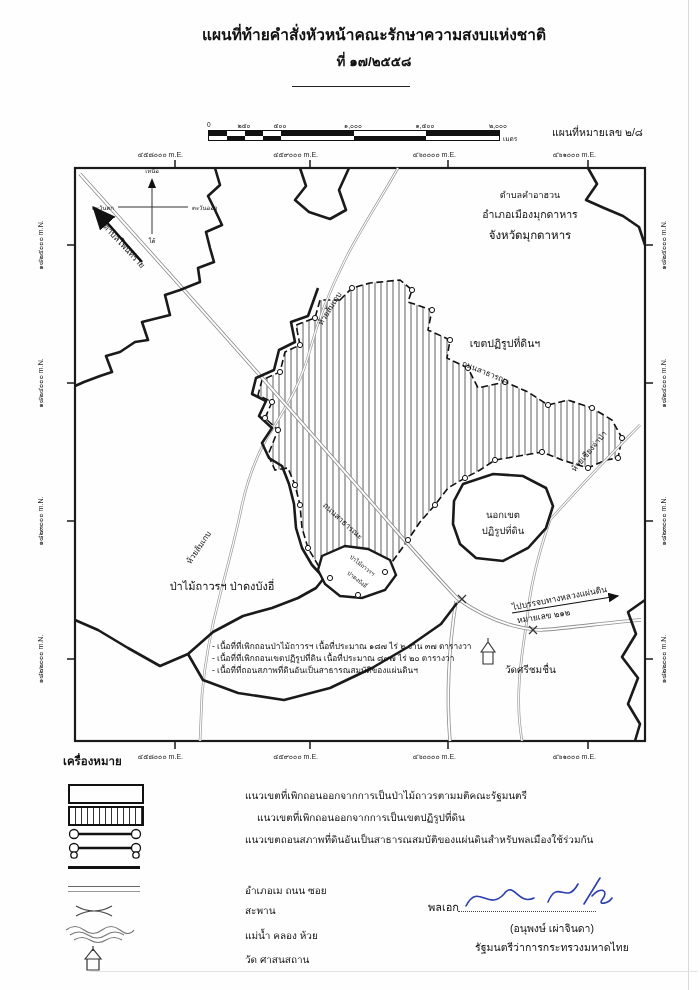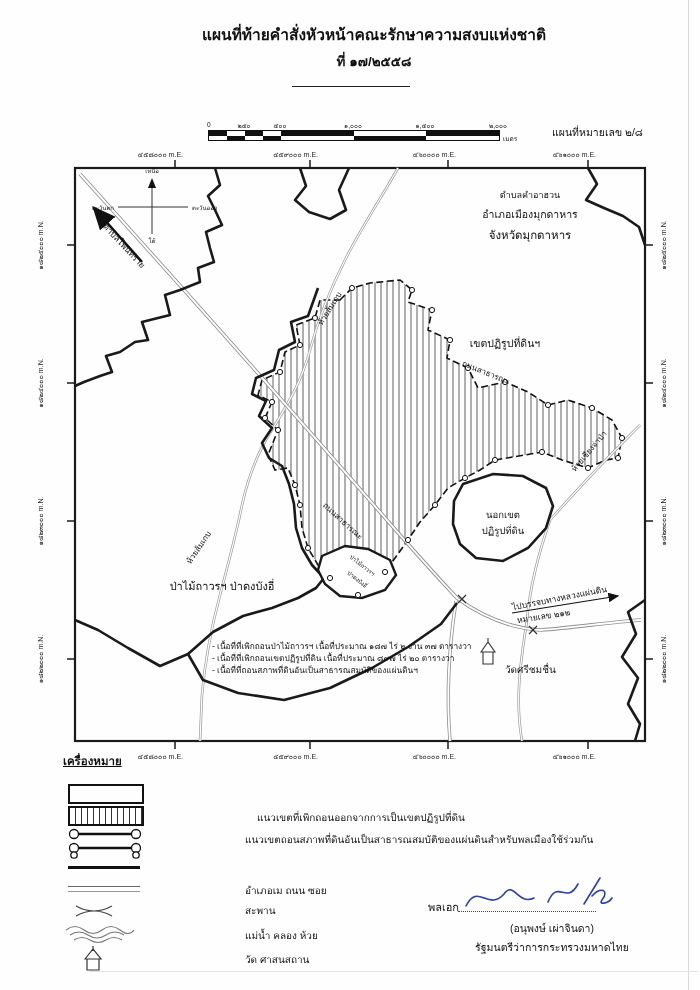--- a/index.html
+++ b/index.html
@@ -184,23 +184,24 @@
       <text x="505" y="533" text-anchor="start" font-size="10">วัดศรีชมชื่น</text>
     </g>
   </svg>
 
   <div class="abs" style="left:212px;top:640px;">
     <div class="note">- เนื้อที่ที่เพิกถอนป่าไม้ถาวรฯ เนื้อที่ประมาณ ๑๘๗ ไร่ ๒ งาน ๓๗ ตารางวา</div>
     <div class="note">- เนื้อที่ที่เพิกถอนเขตปฏิรูปที่ดิน เนื้อที่ประมาณ ๘๙๗ ไร่ ๒๐ ตารางวา</div>
     <div class="note">- เนื้อที่ที่ถอนสภาพที่ดินอันเป็นสาธารณสมบัติของแผ่นดินฯ</div>
   </div>
 
-  <div class="abs" style="left:63px;top:752px;font-size:11.5px;font-weight:bold;text-decoration:underline;">เครื่องหมาย</div>
+  <div class="abs" style="left:63px;top:752px;font-size:11.5px;font-weight:bold;">เครื่องหมาย</div>
 
   <div class="abs" style="left:68px;top:784px;width:72px;height:16px;border:2px solid #111;"></div>
+  <div class="abs leg-text" style="left:245px;top:788px;">แนวเขตที่เพิกถอนออกจากการเป็นป่าไม้ถาวรตามมติคณะรัฐมนตรี</div>
 
   <div class="abs" style="left:68px;top:806px;width:72px;height:16px;border:2px solid #111;background:repeating-linear-gradient(90deg,#fff 0 5px,#333 5px 6px);"></div>
   <div class="abs leg-text" style="left:245px;top:810px;margin-left:12px;">แนวเขตที่เพิกถอนออกจากการเป็นเขตปฏิรูปที่ดิน</div>
 
   <svg class="abs" style="left:62px;top:826px;" width="86" height="34" viewBox="0 0 86 34">
     <path d="M12,8 H74 M12,22 H74" stroke="#111" stroke-width="2.5" fill="none"></path>
     <g fill="#fff" stroke="#111" stroke-width="1.3">
       <circle cx="12" cy="8" r="4.5"></circle>
         <circle cx="74" cy="8" r="4.5"></circle>
       <circle cx="12" cy="22" r="4.5"></circle>

